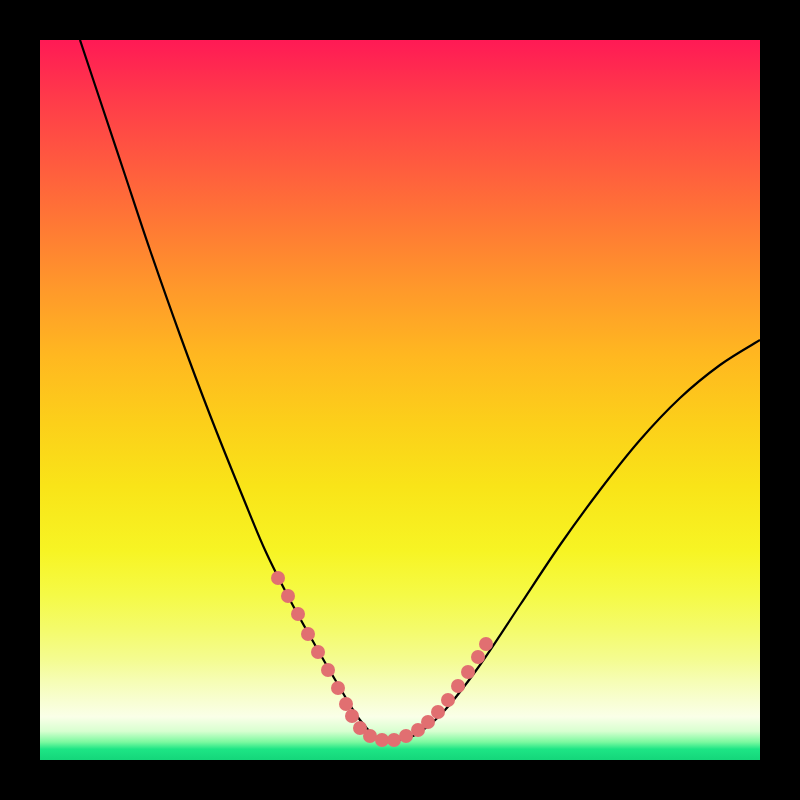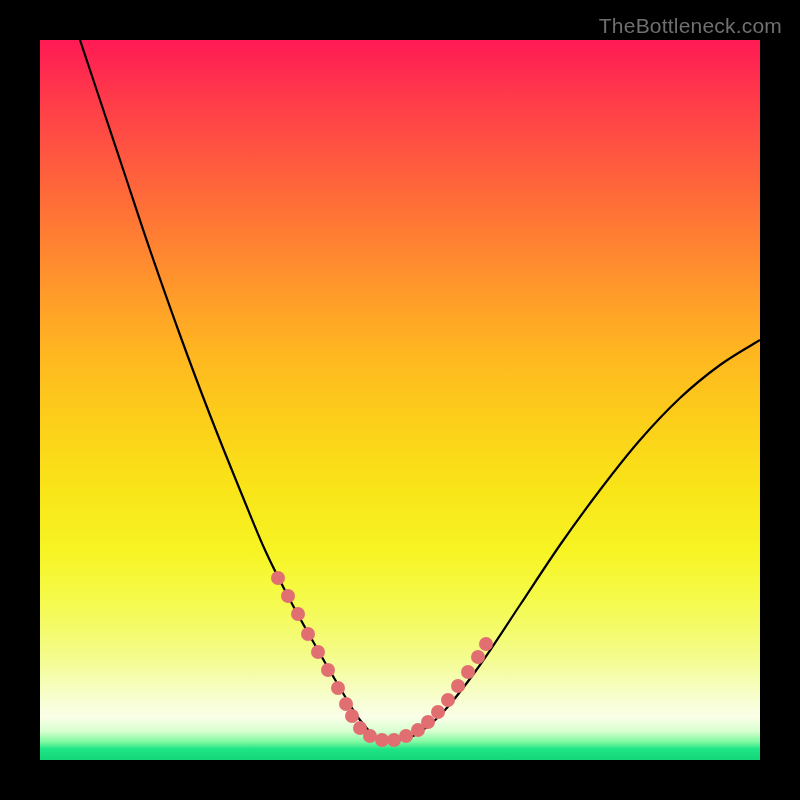--- a/index.html
+++ b/index.html
@@ -107,14 +107,13 @@
           <circle cx="398" cy="672" r="7" class="dot"></circle>
           <circle cx="408" cy="660" r="7" class="dot"></circle>
           <circle cx="418" cy="646" r="7" class="dot"></circle>
           <circle cx="428" cy="632" r="7" class="dot"></circle>
           <circle cx="438" cy="617" r="7" class="dot"></circle>
           <circle cx="446" cy="604" r="7" class="dot"></circle>
         </g>
     </svg>
   </div>
 
-  <div class="watermark">TheBottleneck.com</div>
 </div>
 
 </body></html>

